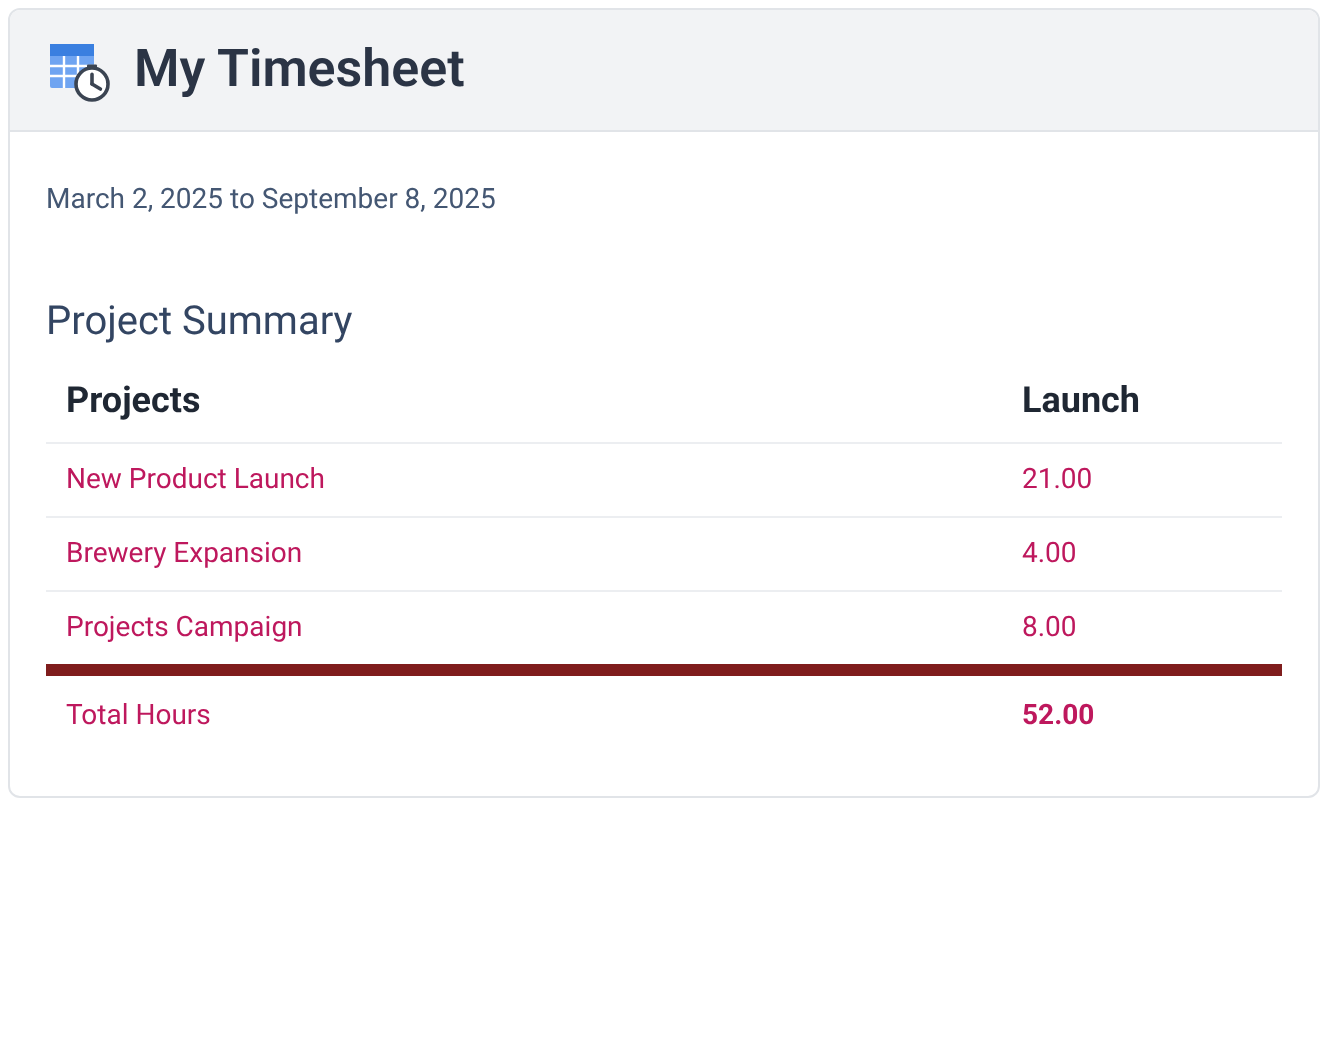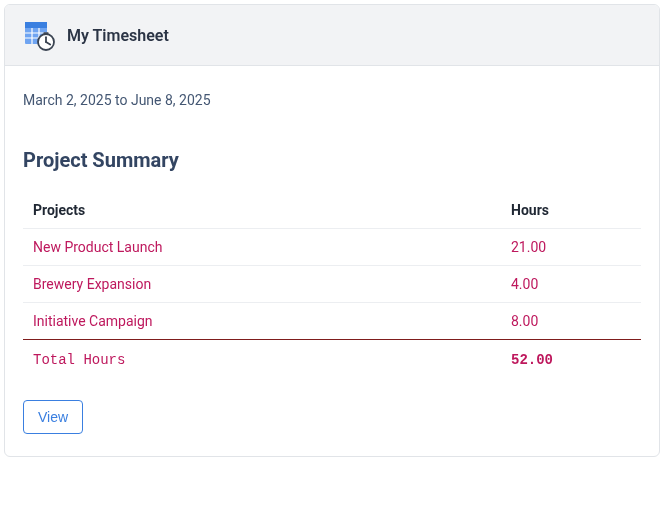--- a/index.html
+++ b/index.html
@@ -33,68 +33,67 @@
     .header-icon {
       width: 32px;
       height: 32px;
       display: flex;
       align-items: center;
       justify-content: center;
       flex-shrink: 0;
       position: relative;
     }
     .header-title {
-      font-size: 16px;
+      font-size: 26px;
       font-weight: 600;
       color: #2b3445;
     }
     .card-body {
       padding: 18px 18px 22px 18px;
     }
     .section-title {
       font-size: 20px;
       font-weight: 500;
       color: #334562;
     }
     .period-value {
       font-size: 14px;
       color: #445773;
       margin-top: 8px;
     }
     .summary-title {
       font-size: 20px;
-      font-weight: 700;
+      font-weight: 400;
       color: #334562;
       margin-top: 40px;
-      margin-bottom: 20px;
+      margin-bottom: 8px;
     }
     .summary-table {
       width: 100%;
       border-collapse: collapse;
     }
     .summary-table th {
       text-align: left;
-      font-size: 14px;
+      font-size: 18px;
       color: #1f2733;
       font-weight: 700;
       padding: 10px 10px;
     }
     .summary-table th.hours-col {
       width: 140px;
     }
     .summary-table td {
       font-size: 14px;
       color: #be185d;
       padding: 10px 10px;
       border-top: 1px solid #eceef1;
     }
     .summary-table tfoot td {
-      border-top: 1px solid #7f1d1d;
+      border-top: 6px solid #7f1d1d;
       padding-top: 12px;
-      font-family: Liberation Mono, monospace;
     }
     .total-hours-value {
       font-weight: 700;
     }
     .view-button {
       margin-top: 22px;
       display: inline-block;
       border: 1px solid #3a7fe0;
       color: #3a7fe0;
       background: #ffffff;
@@ -120,48 +119,47 @@
         <circle cx="23" cy="23" r="8" fill="#ffffff" stroke="#3b4452" stroke-width="1.8"></circle>
         <rect x="20.5" y="13.3" width="5" height="2" rx="0.5" fill="#3b4452"></rect>
         <line x1="23" y1="23" x2="23" y2="18.2" stroke="#3b4452" stroke-width="1.8" stroke-linecap="round"></line>
         <line x1="23" y1="23" x2="27.2" y2="25.5" stroke="#3b4452" stroke-width="1.8" stroke-linecap="round"></line>
       </svg>
     </span>
     <h1 class="header-title">My Timesheet</h1>
   </div>
 
   <div class="card-body">
-    <div class="period-value">March 2, 2025 to June 8, 2025</div>
+    <div class="period-value">March 2, 2025 to September 8, 2025</div>
 
     <div class="summary-title">Project Summary</div>
 
     <table class="summary-table">
       <thead>
         <tr>
           <th>Projects</th>
-          <th class="hours-col">Hours</th>
+          <th class="hours-col">Launch</th>
         </tr>
       </thead>
       <tbody>
         <tr>
           <td>New Product Launch</td>
           <td>21.00</td>
         </tr>
         <tr>
           <td>Brewery Expansion</td>
           <td>4.00</td>
         </tr>
         <tr>
-          <td>Initiative Campaign</td>
+          <td>Projects Campaign</td>
           <td>8.00</td>
         </tr>
       </tbody>
       <tfoot>
         <tr>
           <td>Total Hours</td>
           <td class="total-hours-value">52.00</td>
         </tr>
       </tfoot>
     </table>
 
-    <button class="view-button">View</button>
   </div>
 </div>
 
 </body></html>

